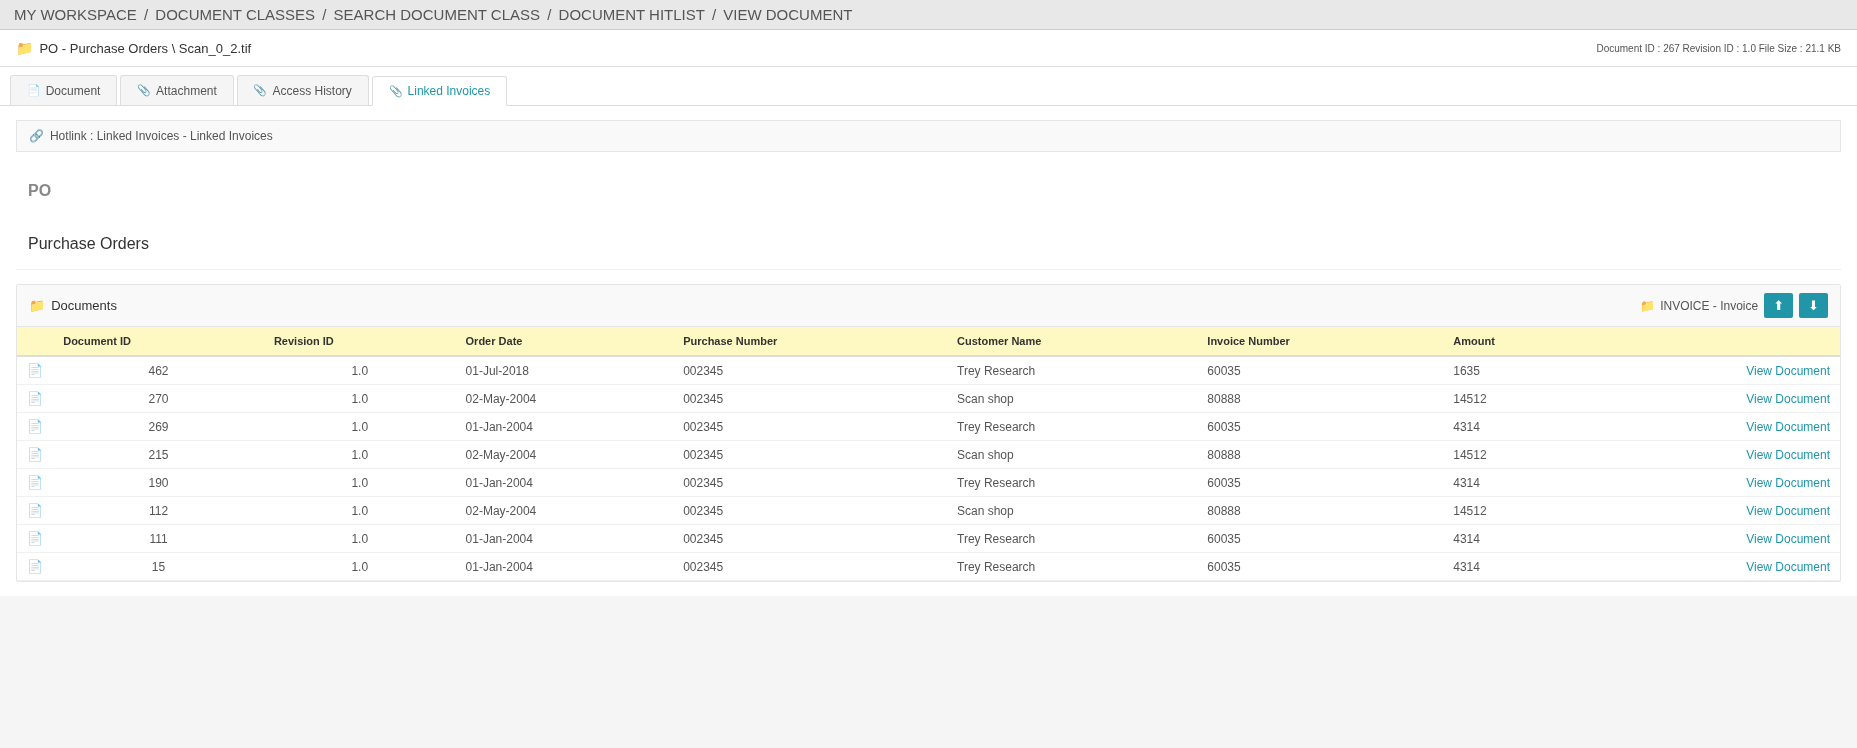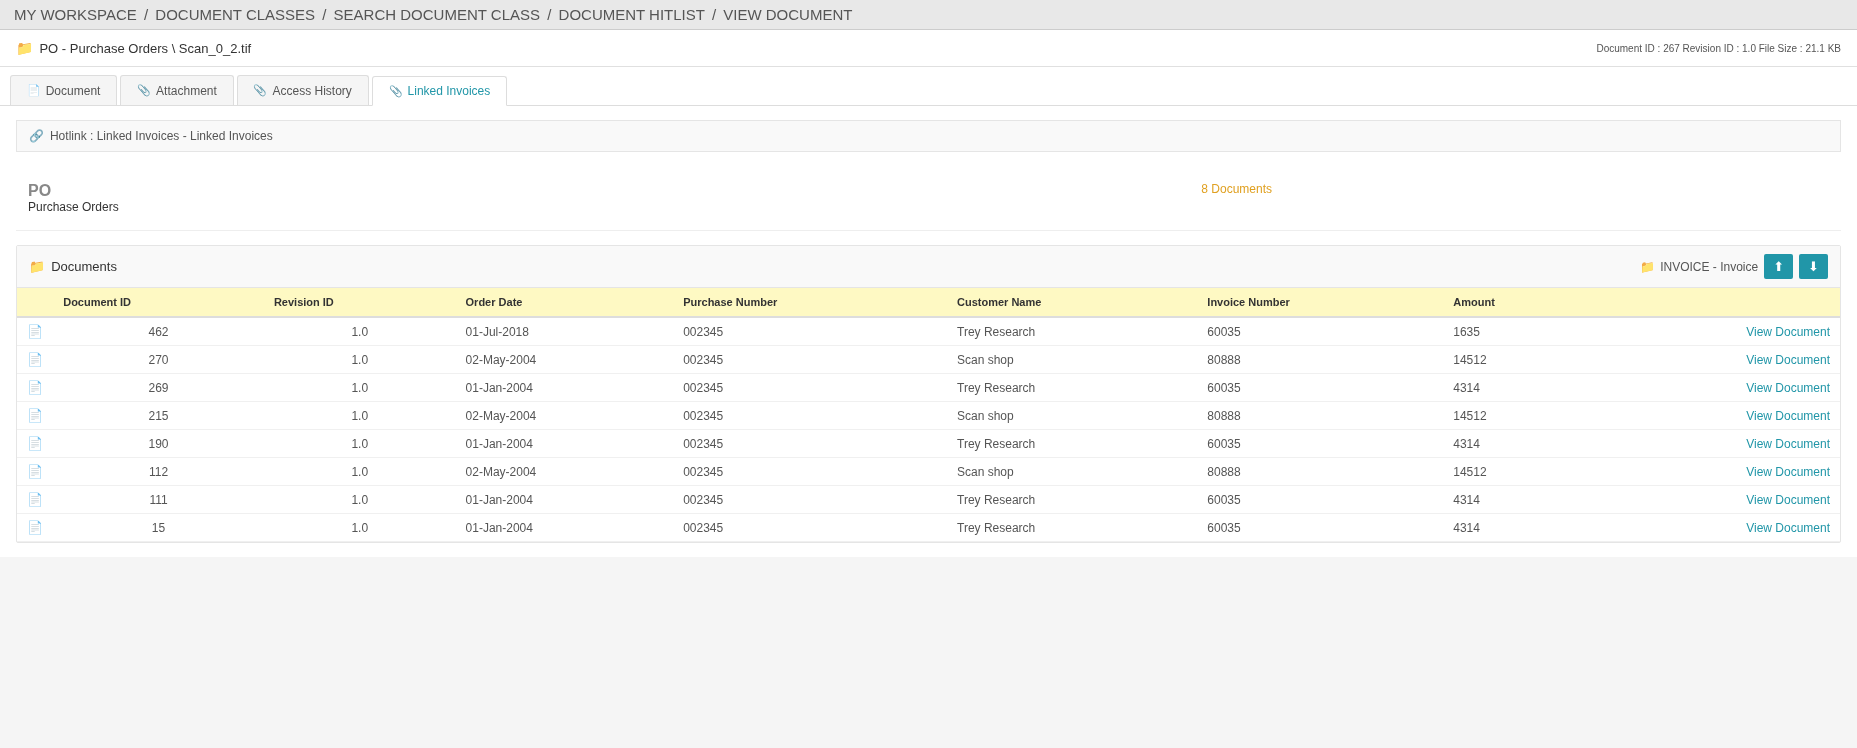--- a/index.html
+++ b/index.html
@@ -104,22 +104,23 @@
     .linked-col {
       flex: 1;
       padding: 6px 12px;
     }
     .linked-col-label {
       font-size: 16px;
       color: #888;
       font-weight: bold;
     }
     .linked-col-value {
-      font-size: 12px;
+      font-size: 16px;
       color: #333;
+      margin-top: 35px;
     }
     .linked-col:last-child {
       text-align: right;
     }
     .linked-col:last-child .linked-col-value {
       color: #e0a020;
     }
 
     
     .docs-section {
@@ -244,21 +245,20 @@
       <span class="link-icon">🔗</span>
       <span>Hotlink : Linked Invoices - Linked Invoices</span>
     </div>
 
     <div class="linked-info">
       <div class="linked-col">
         <div class="linked-col-label">PO</div>
         <div class="linked-col-value">Purchase Orders</div>
       </div>
       <div class="linked-col" style="flex: 2; text-align: center;">
-        <div class="linked-col-value">8 Documents</div>
       </div>
     </div>
 
     <div class="docs-section">
       <div class="docs-section-header">
         <div class="docs-section-title">
           <span class="folder-icon">📁</span>
           <span>Documents</span>
         </div>
         <div class="docs-section-actions">

